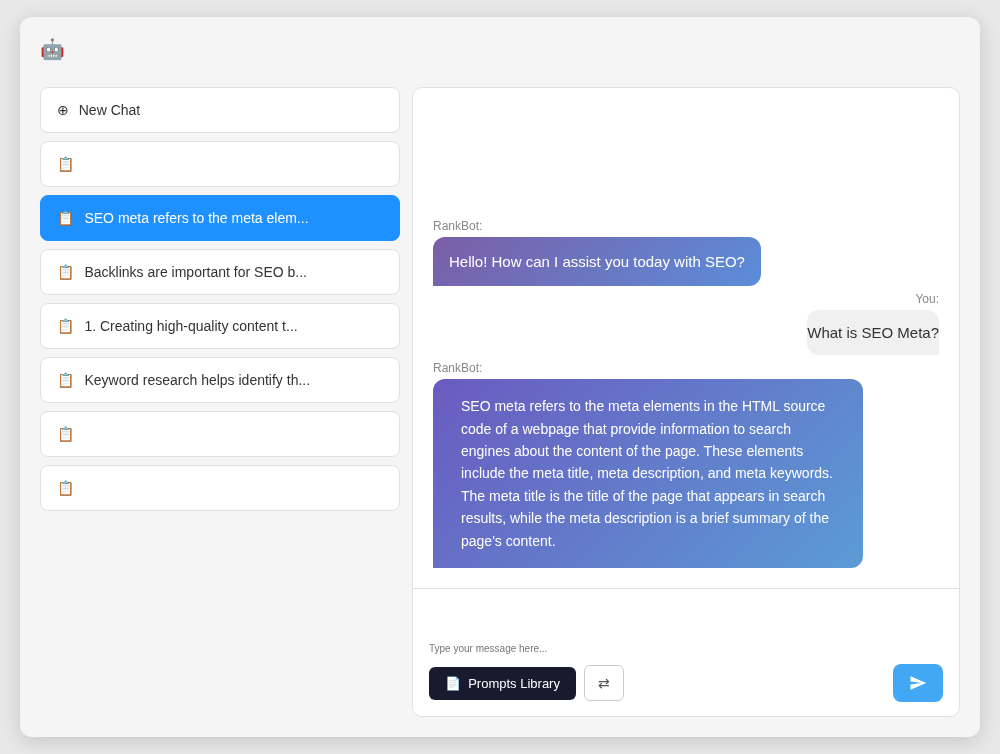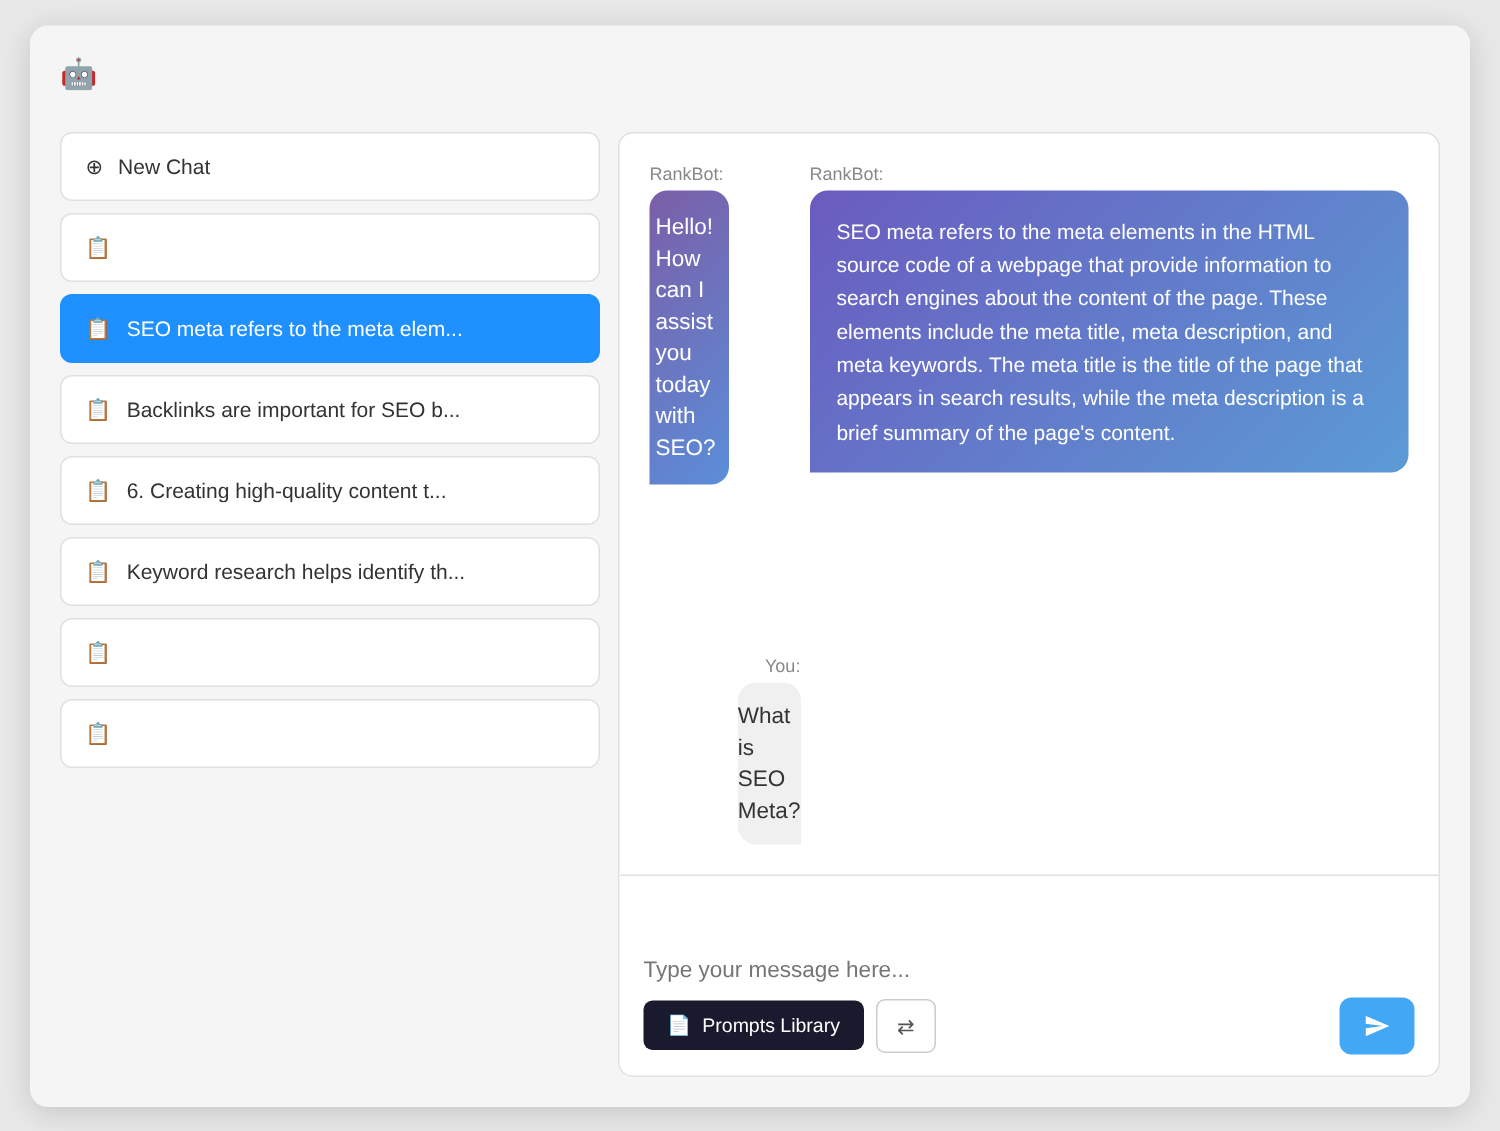--- a/index.html
+++ b/index.html
@@ -86,21 +86,21 @@
       border: 1px solid #e0e0e0;
       display: flex;
       flex-direction: column;
       overflow: hidden;
     }
     .chat-messages {
       flex: 1;
       overflow-y: auto;
       padding: 20px;
       display: flex;
-      flex-direction: row;
+      flex-direction: column;
       gap: 6px;
       justify-content: flex-end;
     }
     .message-bot {
       display: flex;
       flex-direction: column;
       align-items: flex-start;
       max-width: 85%;
     }
     .message-user {
@@ -112,52 +112,52 @@
     }
     .message-label {
       font-size: 12px;
       color: #888;
       margin-bottom: 4px;
     }
     .message-bubble-bot-1 {
       background: linear-gradient(135deg, #7b5ea7 0%, #5b8dd9 100%);
       color: #fff;
       border-radius: 12px 12px 12px 0;
-      padding: 14px 4px;
+      padding: 14px 16px;
       font-size: 15px;
       font-weight: 500;
       line-height: 1.4;
     }
     .message-bubble-user {
       background: #f0f0f0;
       color: #333;
       border-radius: 12px 12px 0 12px;
       padding: 12px 0;
       font-size: 15px;
       line-height: 1.4;
     }
     .message-bubble-bot-2 {
       background: linear-gradient(135deg, #6a5bbf 0%, #5b9bd5 100%);
       color: #fff;
       border-radius: 12px 12px 12px 0;
-      padding: 16px 18px;
+      padding: 16px 28px;
       font-size: 14px;
       line-height: 1.6;
     }
     
     .chat-input-area {
       border-top: 1px solid #e0e0e0;
       padding: 14px 16px;
       background: #fff;
     }
     .chat-input {
       width: 100%;
       border: none;
       outline: none;
-      font-size: 15px;
+      font-size: 10px;
       color: #999;
       background: transparent;
       margin-bottom: 10px;
       margin-top: 40px;
     }
     .chat-input-toolbar {
       display: flex;
       align-items: center;
       gap: 8px;
     }
@@ -220,21 +220,21 @@
         <div class="sidebar-item active">
       <span class="item-icon">📋</span>
       <span class="item-text">SEO meta refers to the meta elem...</span>
     </div>
         <div class="sidebar-item">
       <span class="item-icon">📋</span>
       <span class="item-text">Backlinks are important for SEO b...</span>
     </div>
         <div class="sidebar-item">
       <span class="item-icon">📋</span>
-      <span class="item-text">6. Creating high-quality content t...</span>
+      <span class="item-text">1. Creating high-quality content t...</span>
     </div>
         <div class="sidebar-item">
       <span class="item-icon">📋</span>
       <span class="item-text">Keyword research helps identify th...</span>
     </div>
         <div class="sidebar-item">
       <span class="item-icon">📋</span>
     </div>
         <div class="sidebar-item">
       <span class="item-icon">📋</span>

